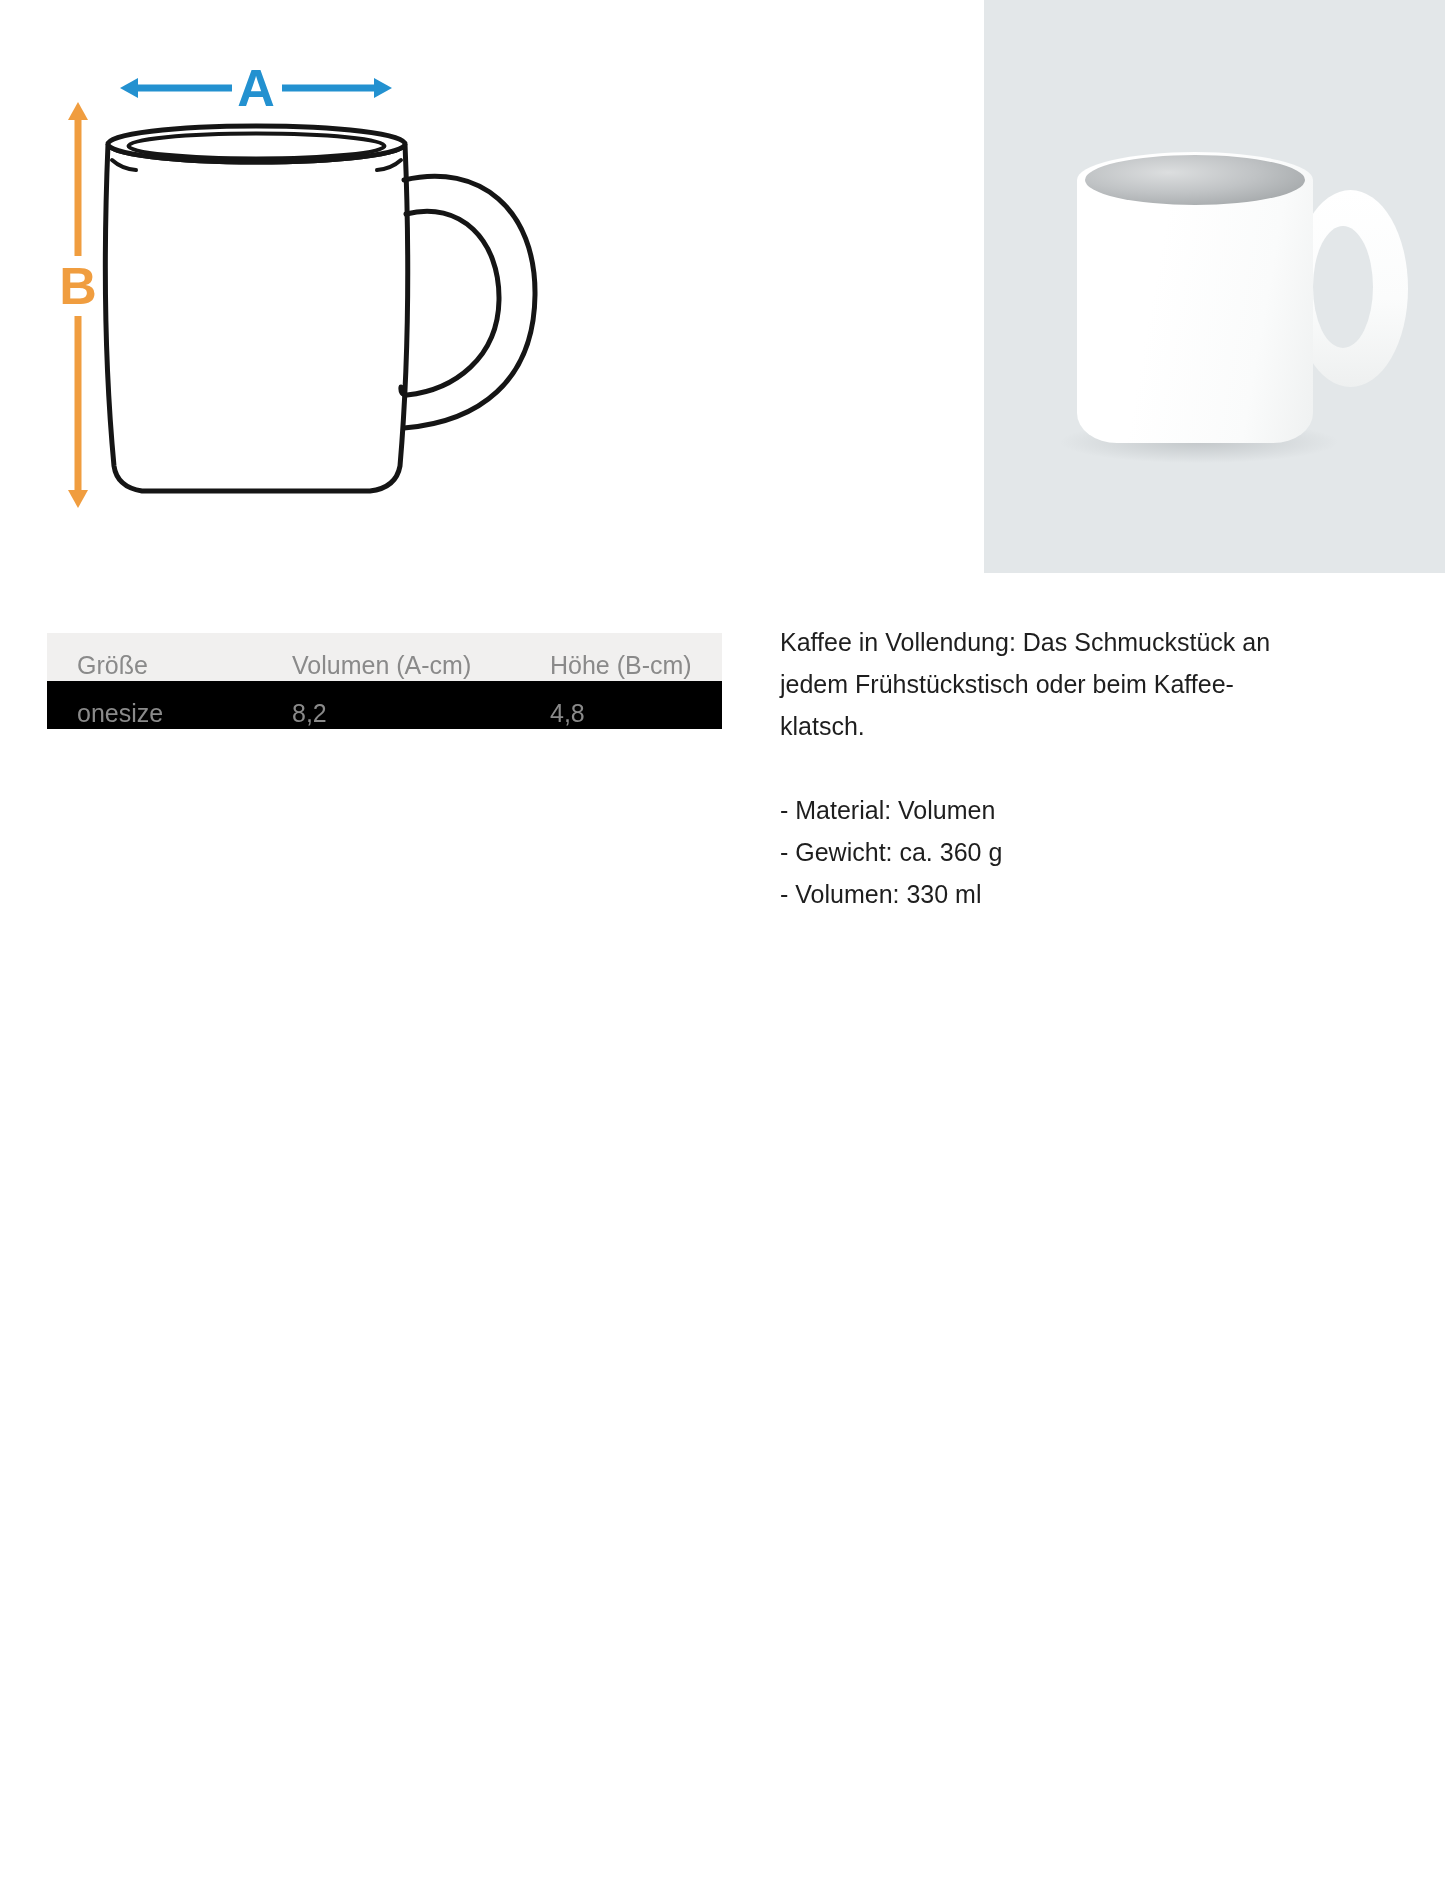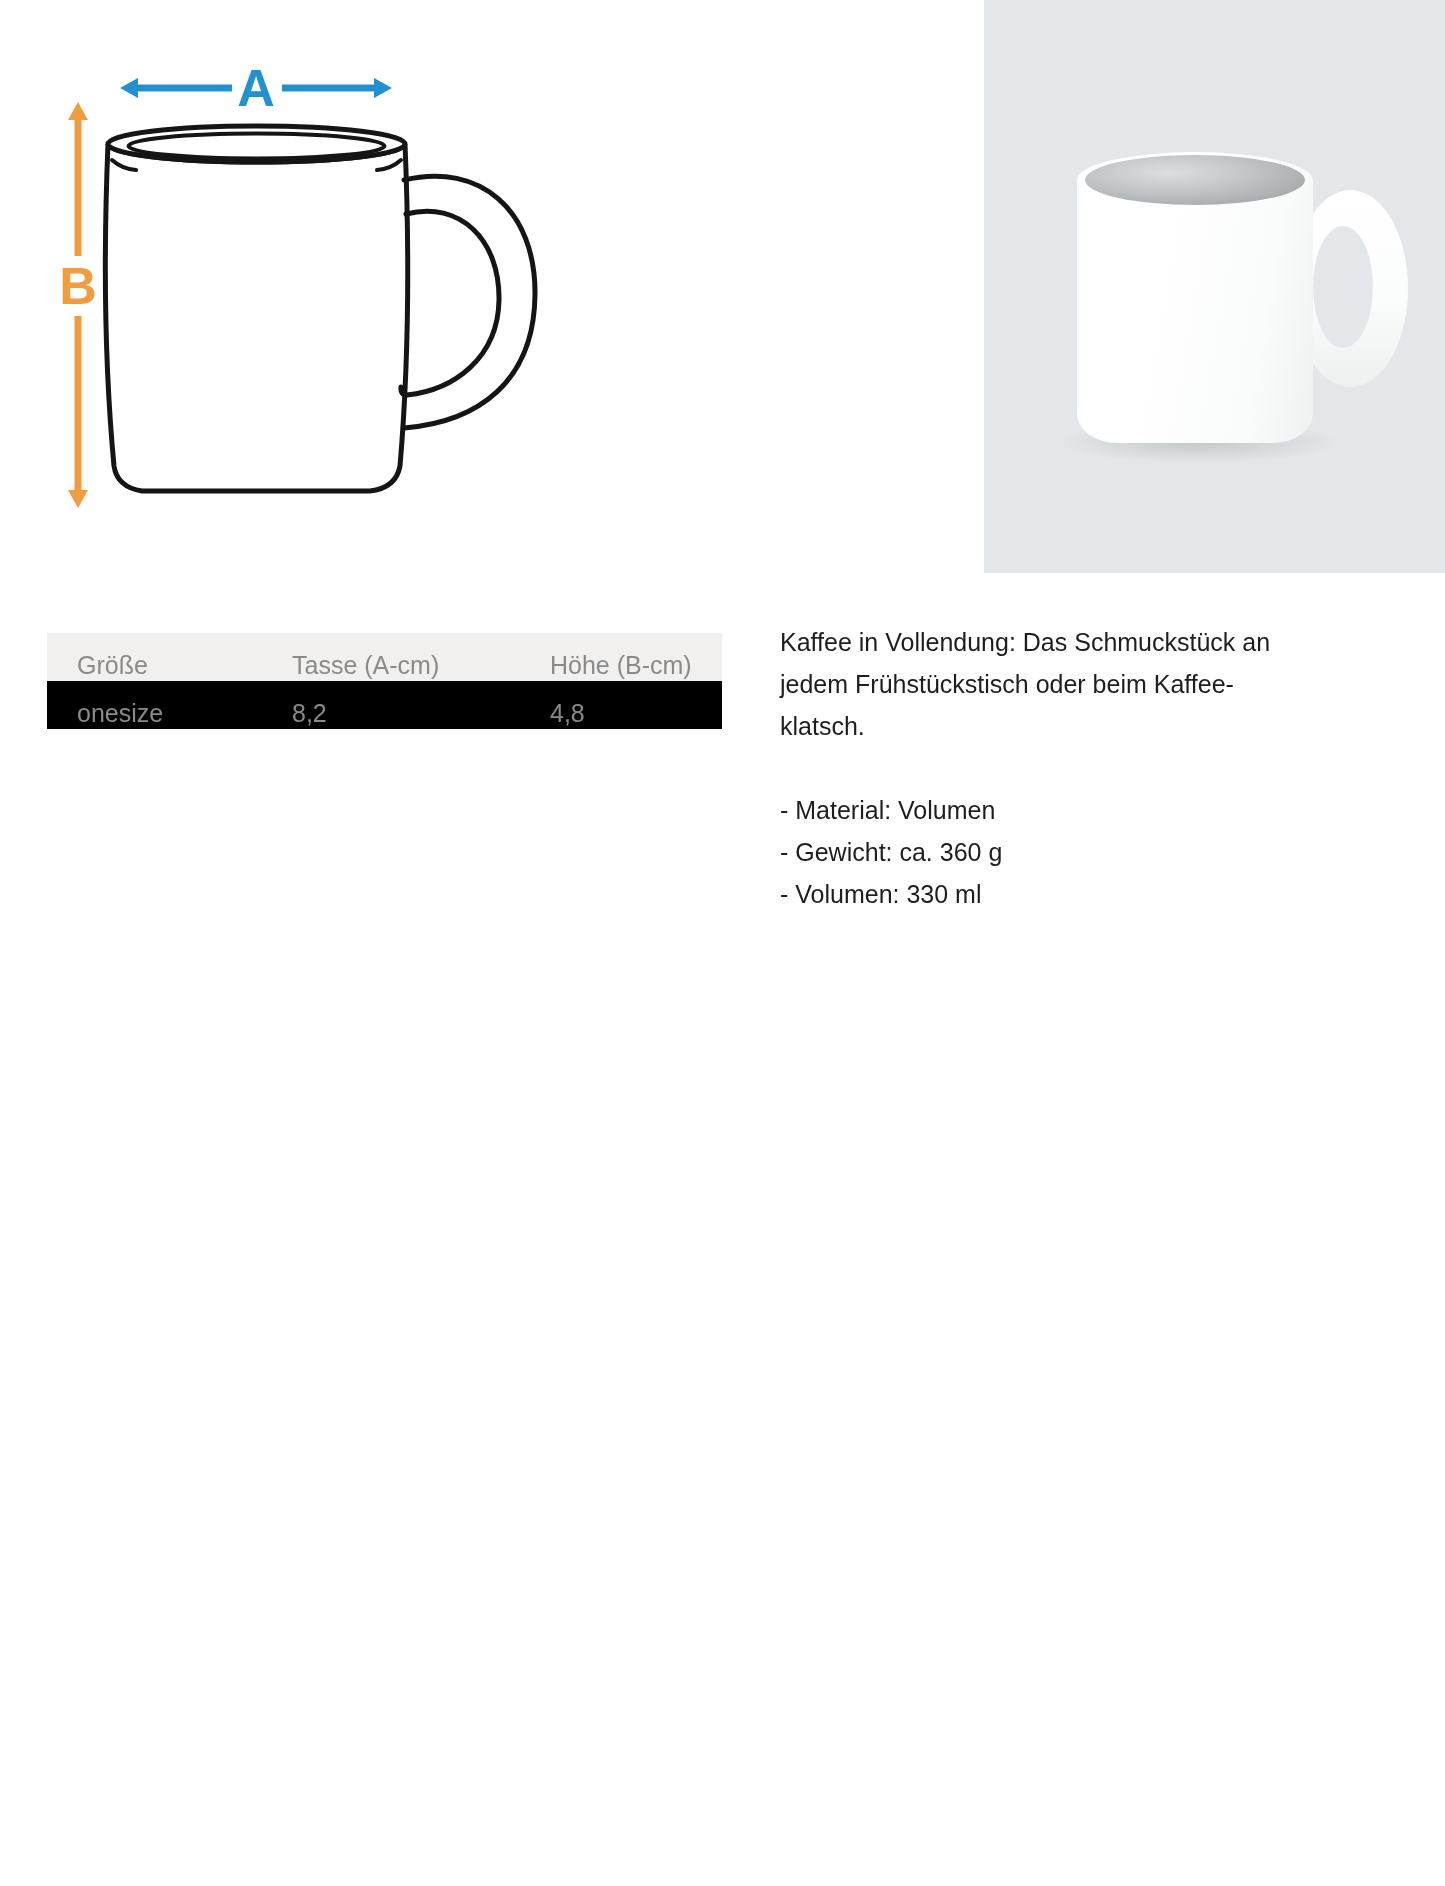--- a/index.html
+++ b/index.html
@@ -172,21 +172,21 @@
 
   <table class="size-table">
     <colgroup>
         <col class="c1">
         <col class="c2">
         <col class="c3">
       </colgroup>
     <thead>
       <tr>
         <th>Größe</th>
-        <th>Tasse (A-cm)</th>
+        <th>Volumen (A-cm)</th>
         <th>Höhe (B-cm)</th>
       </tr>
     </thead>
     <tbody>
       <tr>
         <td>onesize</td>
         <td>8,2</td>
         <td>4,8</td>
       </tr>
     </tbody>

